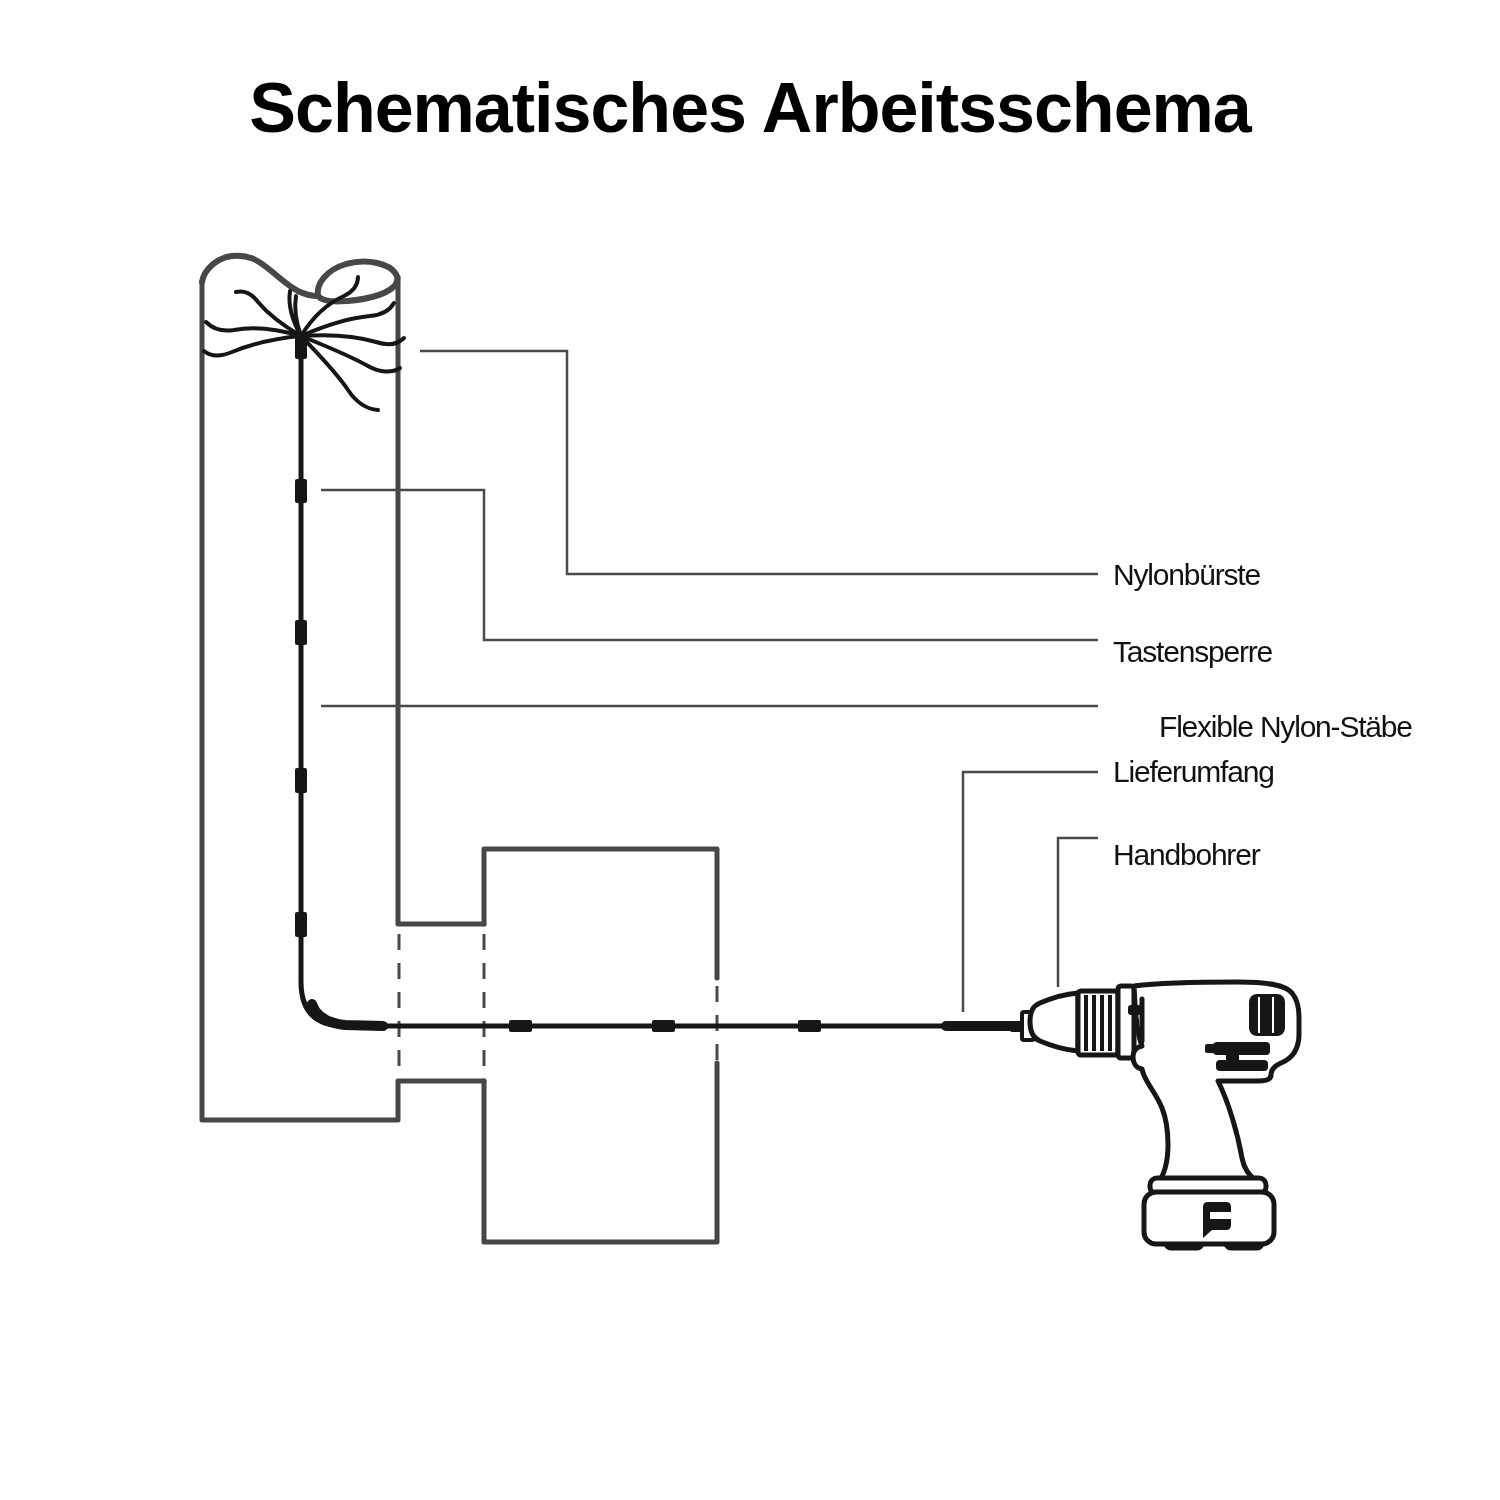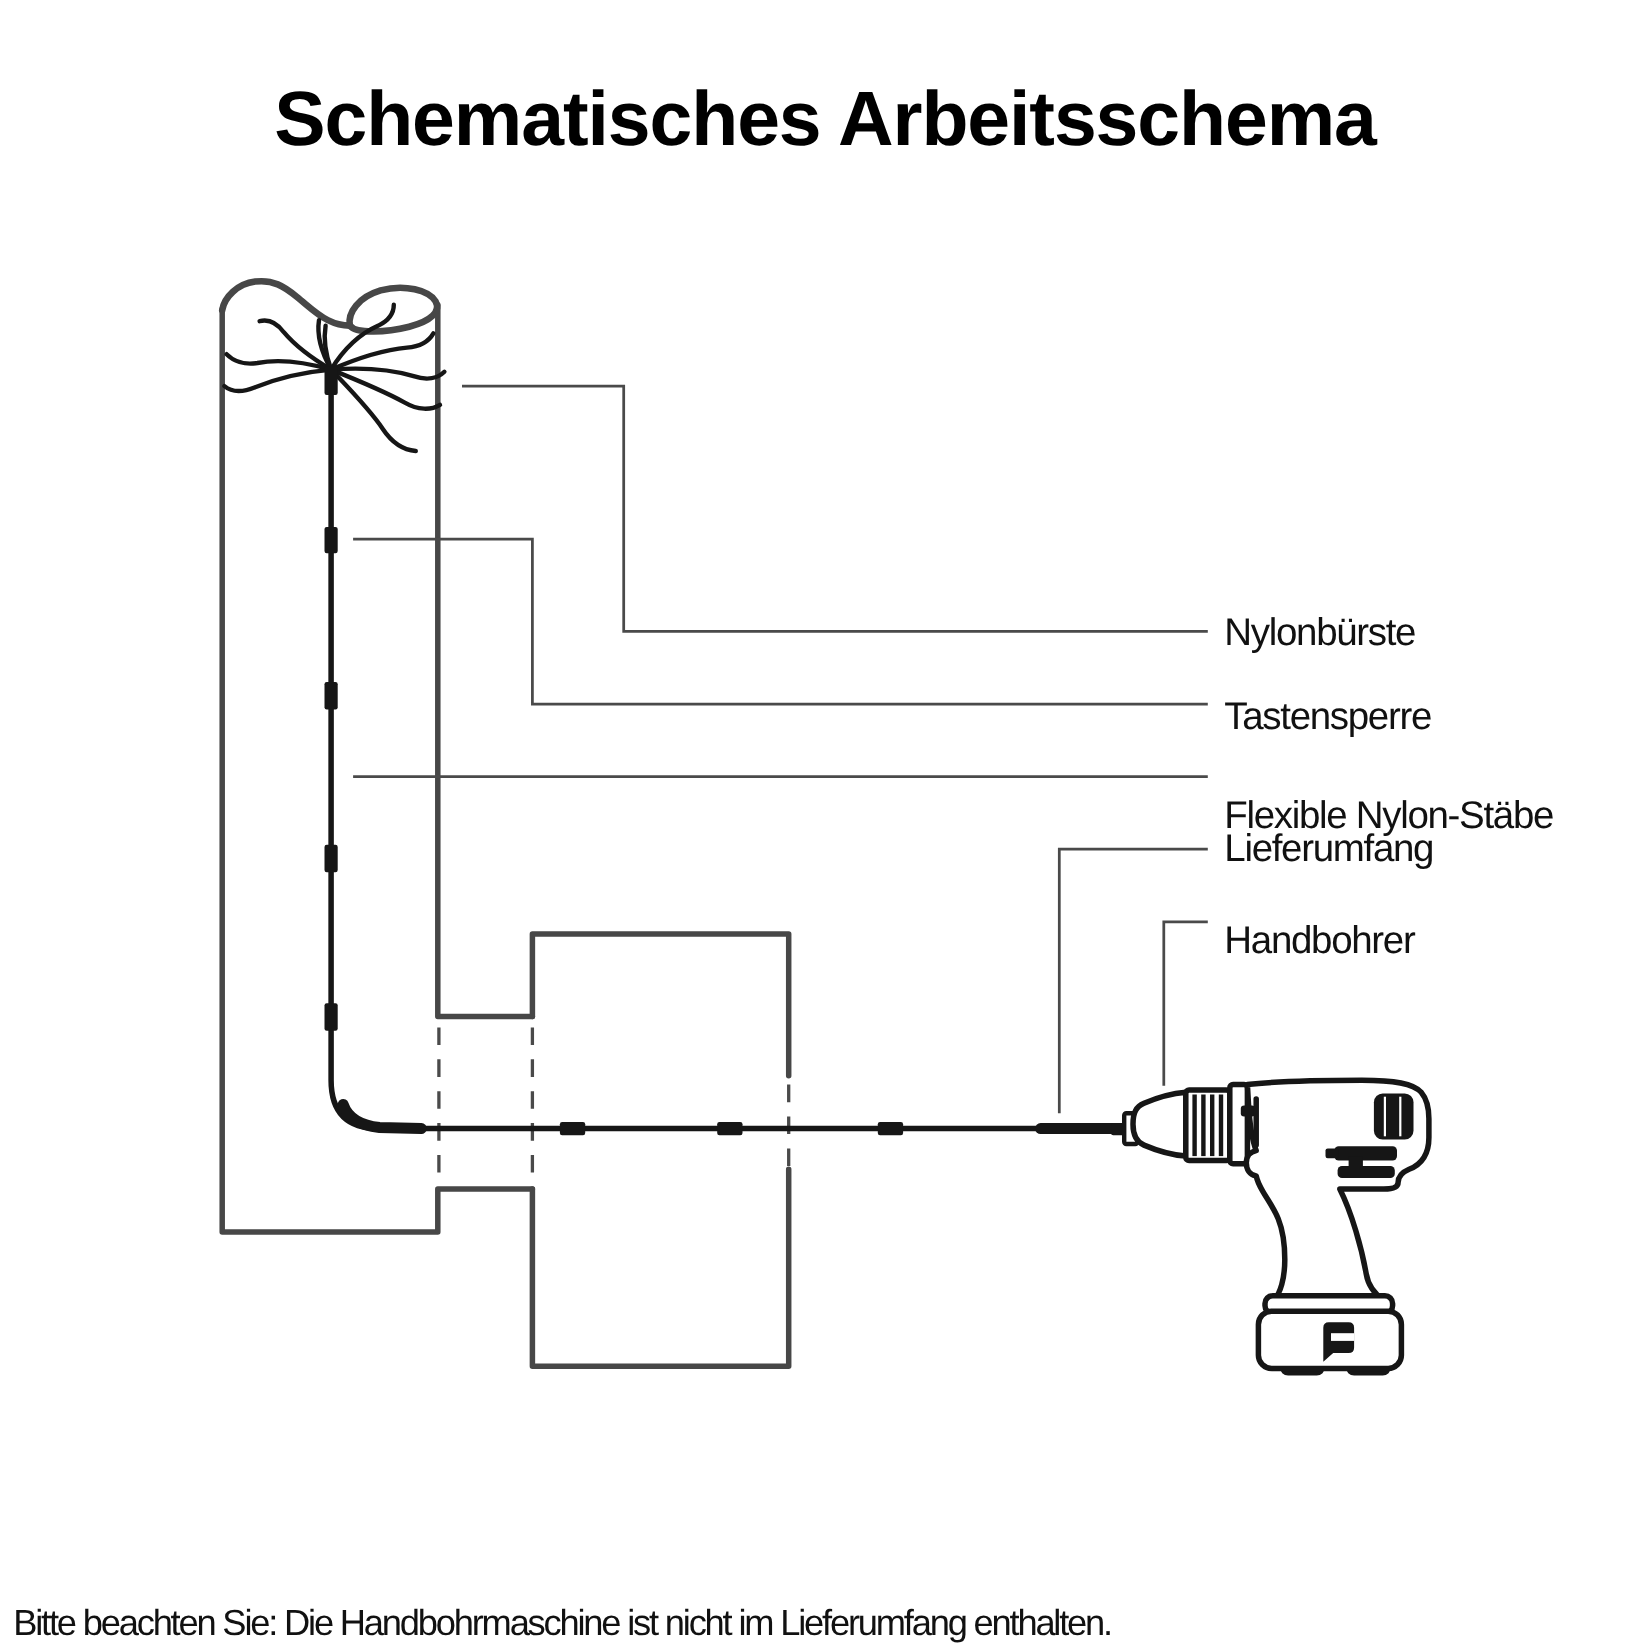--- a/index.html
+++ b/index.html
@@ -13,27 +13,27 @@
   .title{
     position:absolute;top:70px;left:0;right:0;
     text-align:center;
     font-size:70px;font-weight:bold;color:#000;
     letter-spacing:-1px;line-height:1.1;
     white-space:nowrap;
   }
   .diagram-svg{position:absolute;top:0;left:0;}
   .part-label{
     position:absolute;left:1113px;
-    font-size:35px;color:#111;
+    font-size:30px;color:#111;
     letter-spacing:-1.2px;line-height:38px;
     white-space:nowrap;
   }
   .lbl-nylon-brush{top:556px;}
   .lbl-button-lock{top:585px;margin-top:48px;}
-  .lbl-flex-rods{top:723px;}
+  .lbl-flex-rods{top:708px;margin-left:46px;}
   .lbl-drill-adapter{top:753px;}
   .lbl-hand-drill{top:819px;margin-top:17px;}
   .footer-note{
     position:absolute;left:12px;top:1456px;
     font-size:33px;color:#111;
     letter-spacing:-2px;line-height:38px;
     white-space:nowrap;
   }
 </style>
 </head>
@@ -161,15 +161,14 @@
       </g>
     </g>
   </svg>
 
   <div class="part-label lbl-nylon-brush">Nylonbürste</div>
   <div class="part-label lbl-button-lock">Tastensperre</div>
   <div class="part-label lbl-flex-rods">Flexible Nylon-Stäbe</div>
   <div class="part-label lbl-drill-adapter">Lieferumfang</div>
   <div class="part-label lbl-hand-drill">Handbohrer</div>
 
-  <div class="footer-note">Bitte beachten Sie: Die Handbohrmaschine ist nicht im Lieferumfang enthalten.</div>
 
 </div>
 
 </body></html>

